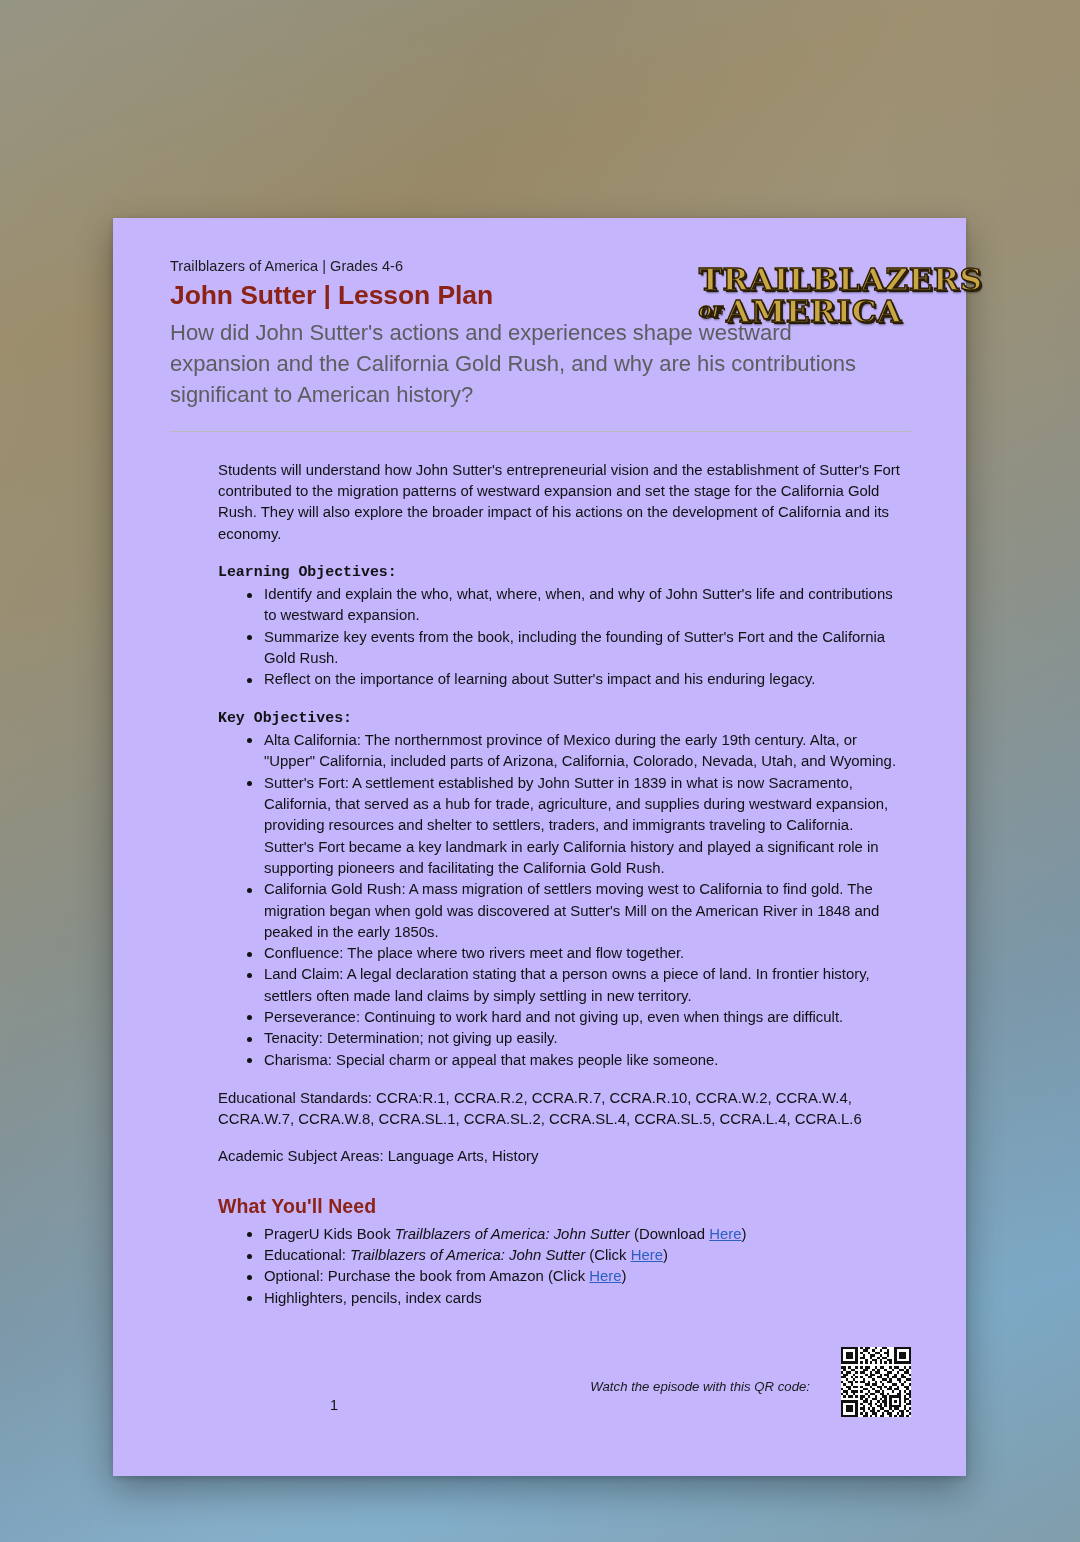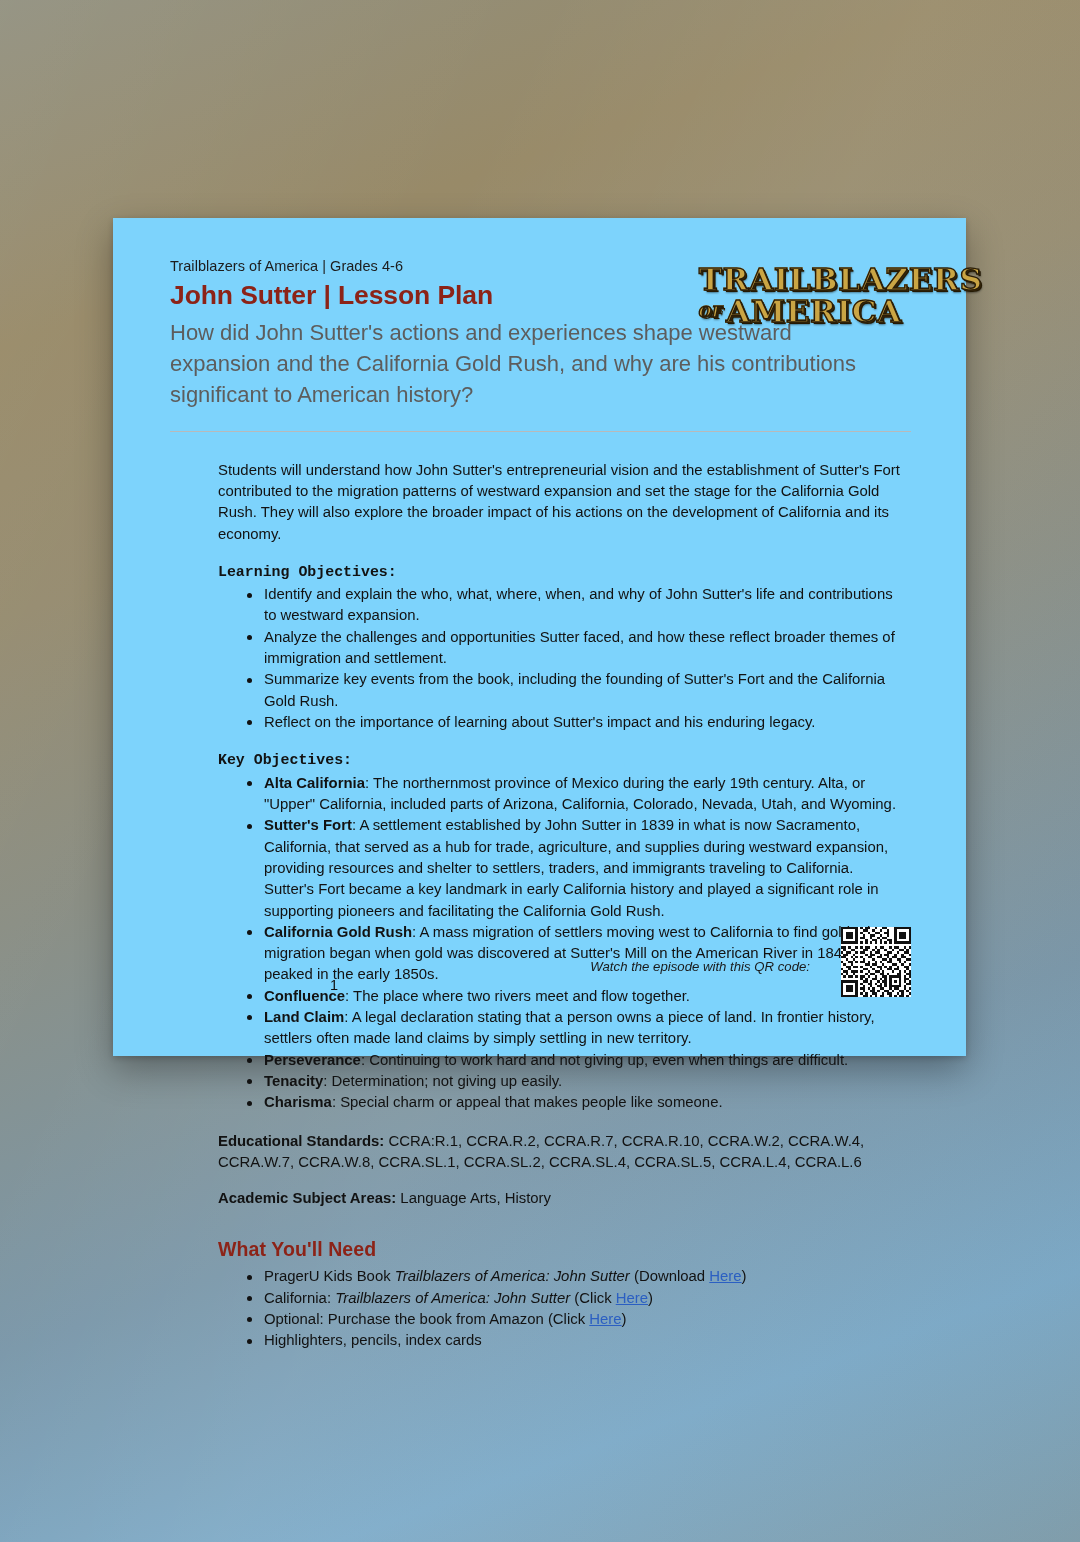--- a/index.html
+++ b/index.html
@@ -30,22 +30,22 @@
     background:
       linear-gradient(115deg, rgba(255,255,255,0.05) 0%, rgba(255,255,255,0.00) 30%,
                       rgba(255,255,255,0.06) 52%, rgba(0,0,0,0.03) 100%);
     pointer-events: none;
   }
   .page {
     position: absolute;
     left: 113px;
     top: 218px;
     width: 853px;
-    height: 838px;
-    background: #7dd3fc;
+    height: 1258px;
+    background: #c4b5fd;
     box-shadow: 0 14px 34px rgba(0,0,0,0.32), 0 2px 6px rgba(0,0,0,0.18);
   }
   .page-inner {
     position: absolute;
     left: 57px;
     top: 40px;
     right: 55px;
   }
 
   
@@ -149,21 +149,21 @@
   ul.bullets > li::before {
     content: "";
     position: absolute;
     left: 29px;
     top: 8.4px;
     width: 5px;
     height: 5px;
     border-radius: 50%;
     background: #111;
   }
-  .term { font-weight: bold; text-align: center; }
+  .term { font-weight: normal; text-align: center; }
   .ital { font-style: italic; text-align: center; }
   a.inline-link {
     color: #2b5fc2;
     text-decoration: underline;
     margin-top: 26px;
   }
 
   .spacer-md { height: 17px; }
   .spacer-sm { height: 15px; }
 
@@ -232,21 +232,20 @@
 
     <hr class="rule">
 
     <div class="body-area">
 
       <p class="para">Students will understand how John Sutter's entrepreneurial vision and the establishment of Sutter's Fort contributed to the migration patterns of westward expansion and set the stage for the California Gold Rush. They will also explore the broader impact of his actions on the development of California and its economy.</p>
 
       <div class="section-label">Learning Objectives:</div>
       <ul class="bullets">
         <li>Identify and explain the who, what, where, when, and why of John Sutter's life and contributions to westward expansion.</li>
-        <li>Analyze the challenges and opportunities Sutter faced, and how these reflect broader themes of immigration and settlement.</li>
         <li>Summarize key events from the book, including the founding of Sutter's Fort and the California Gold Rush.</li>
         <li>Reflect on the importance of learning about Sutter's impact and his enduring legacy.</li>
       </ul>
 
       <div class="spacer-md"></div>
 
       <div class="section-label">Key Objectives:</div>
       <ul class="bullets">
         <li><span class="term">Alta California</span><span>: The northernmost province of Mexico during the early 19th century. Alta, or "Upper" California, included parts of Arizona, California, Colorado, Nevada, Utah, and Wyoming.</span></li>
         <li><span class="term">Sutter's Fort</span><span>: A settlement established by John Sutter in 1839 in what is now Sacramento, California, that served as a hub for trade, agriculture, and supplies during westward expansion, providing resources and shelter to settlers, traders, and immigrants traveling to California. Sutter's Fort became a key landmark in early California history and played a significant role in supporting pioneers and facilitating the California Gold Rush.</span></li>
@@ -262,21 +261,21 @@
 
       <p class="standards"><span class="term">Educational Standards:</span><span> CCRA:R.1, CCRA.R.2, CCRA.R.7, CCRA.R.10, CCRA.W.2, CCRA.W.4, CCRA.W.7, CCRA.W.8, CCRA.SL.1, CCRA.SL.2, CCRA.SL.4, CCRA.SL.5, CCRA.L.4, CCRA.L.6</span></p>
 
       <div class="spacer-sm"></div>
 
       <p class="subjects"><span class="term">Academic Subject Areas:</span><span> Language Arts, History</span></p>
 
       <div class="need-heading">What You'll Need</div>
       <ul class="bullets">
         <li><span>PragerU Kids Book </span><span class="ital">Trailblazers of America: John Sutter</span><span> (Download </span><a class="inline-link" href="#">Here</a><span>)</span></li>
-        <li><span>California: </span><span class="ital">Trailblazers of America: John Sutter</span><span> (Click </span><a class="inline-link" href="#">Here</a><span>)</span></li>
+        <li><span>Educational: </span><span class="ital">Trailblazers of America: John Sutter</span><span> (Click </span><a class="inline-link" href="#">Here</a><span>)</span></li>
         <li><span>Optional: Purchase the book from Amazon (Click </span><a class="inline-link" href="#">Here</a><span>)</span></li>
         <li><span>Highlighters, pencils, index cards</span></li>
       </ul>
 
     </div>
   </div>
 
   <div class="footer">
     <div class="page-num">1</div>
     <div class="qr-caption">Watch the episode with this QR code:</div>

